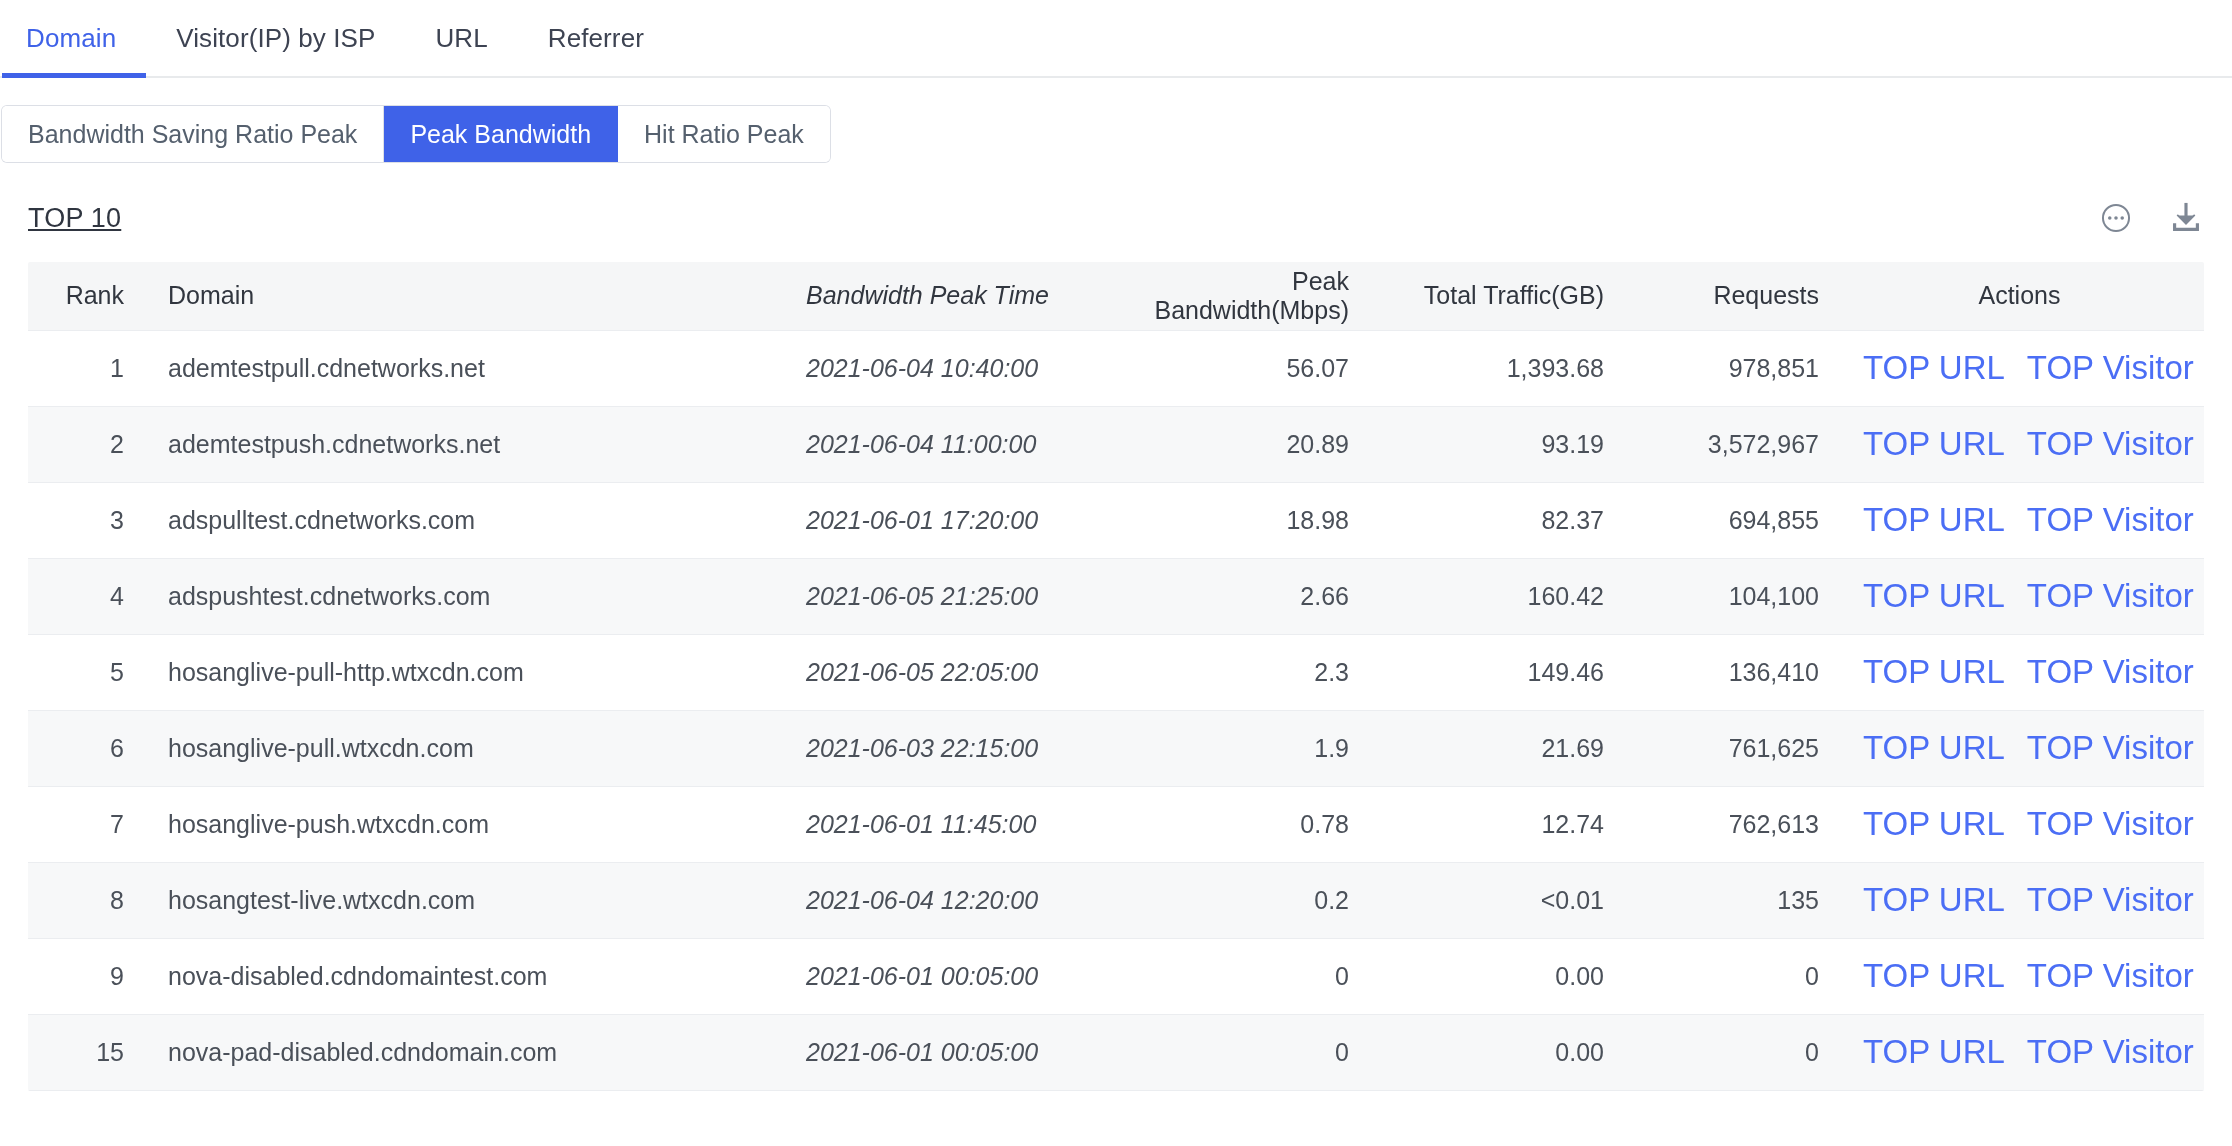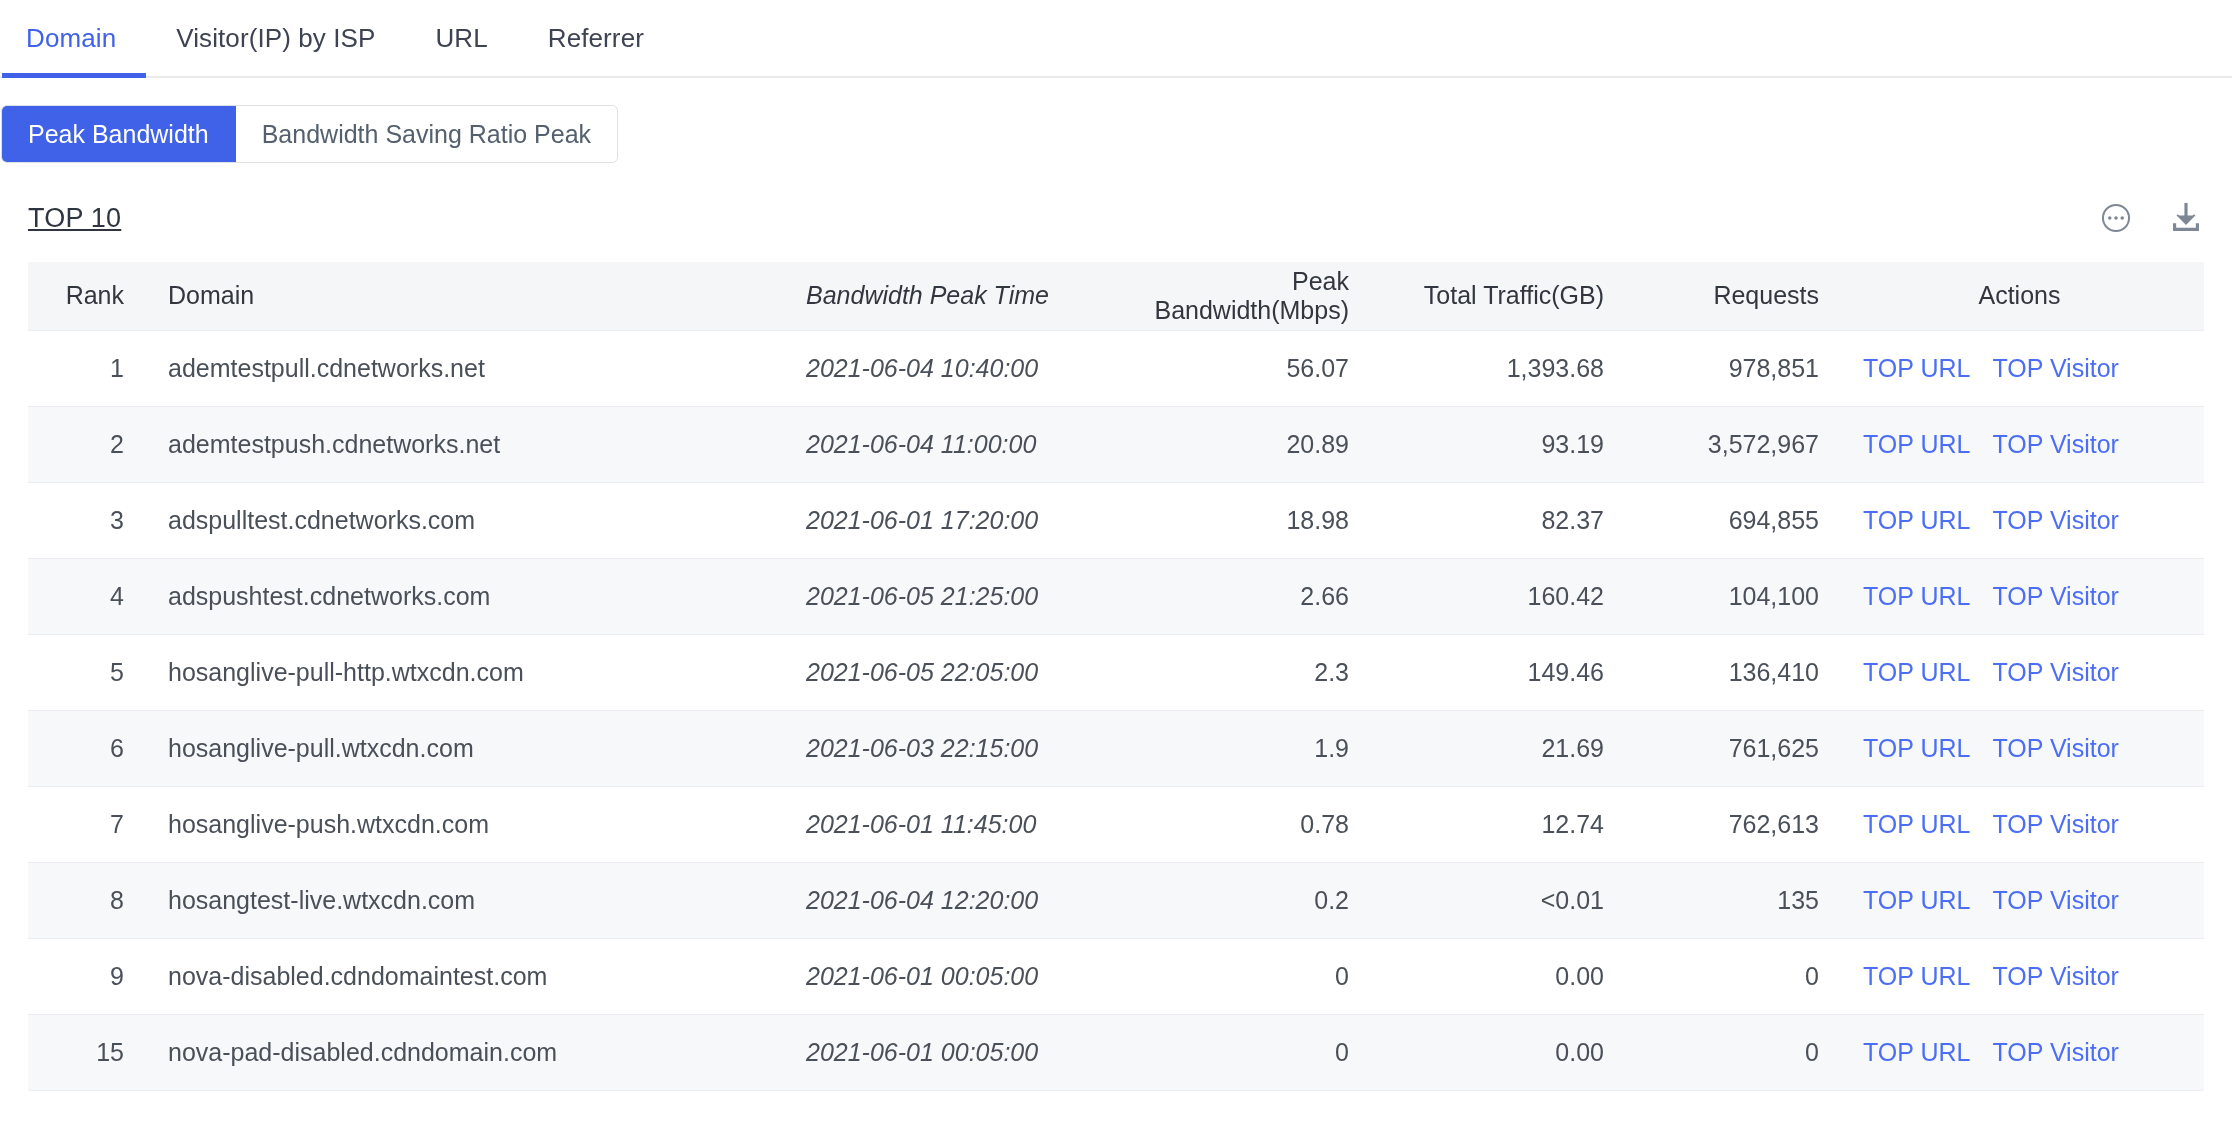--- a/index.html
+++ b/index.html
@@ -149,21 +149,21 @@
   .actions-cell {
     display: flex;
     align-items: center;
     justify-content: flex-start;
     gap: 22px;
     padding-left: 12px;
   }
   .link {
     color: #4b6ef5;
     cursor: pointer;
-    font-size: 25px;
+    font-size: 33px;
     white-space: nowrap;
   }
 </style>
 </head>
 <body>
 
 <div class="tabbar">
   <div class="tab active">
     <span>Domain</span>
   </div>
@@ -173,25 +173,28 @@
   <div class="tab">
     <span>URL</span>
   </div>
   <div class="tab">
     <span>Referrer</span>
   </div>
 </div>
 
 <div class="segwrap">
   <div class="seg">
+    <div class="seg-btn">
+      <span>Bandwidth Saving Ratio Peak</span>
+    </div>
     <div class="seg-btn active">
       <span>Peak Bandwidth</span>
     </div>
     <div class="seg-btn">
-      <span>Bandwidth Saving Ratio Peak</span>
+      <span>Hit Ratio Peak</span>
     </div>
   </div>
 </div>
 
 <div class="section-head">
   <div class="section-title">TOP 10</div>
   <div class="head-icons">
     <div class="icon-btn">
       <svg width="34" height="34" viewBox="0 0 24 24" fill="none" stroke="currentColor" stroke-width="1.4">
         <circle cx="12" cy="12" r="9.2"></circle>

